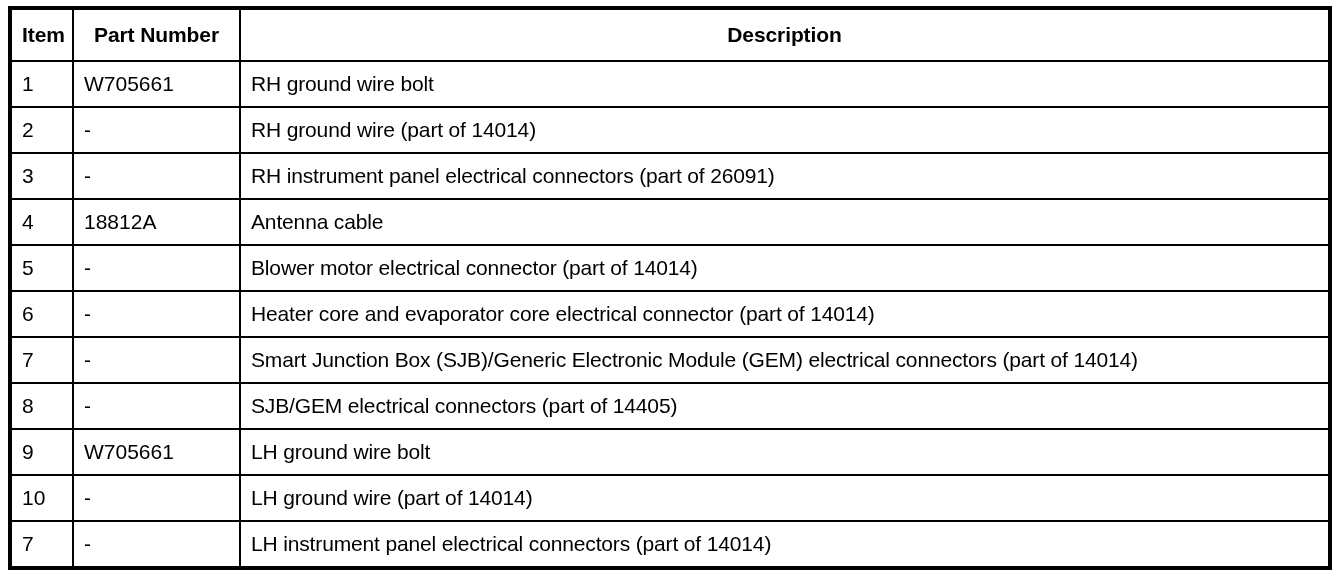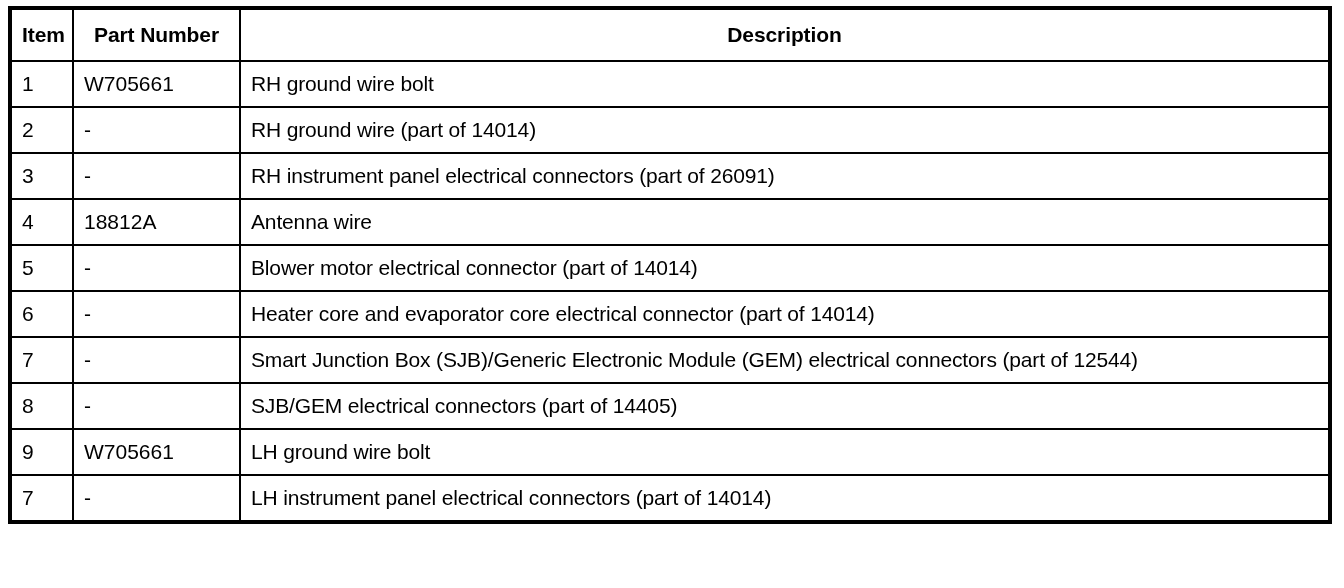--- a/index.html
+++ b/index.html
@@ -99,48 +99,53 @@
         <td class="cell-desc">RH ground wire (part of 14014)</td>
       </tr>
       <tr>
         <td class="cell-item">3</td>
         <td class="cell-part">-</td>
         <td class="cell-desc">RH instrument panel electrical connectors (part of 26091)</td>
       </tr>
       <tr>
         <td class="cell-item">4</td>
         <td class="cell-part">18812A</td>
-        <td class="cell-desc">Antenna wire</td>
+        <td class="cell-desc">Antenna cable</td>
       </tr>
       <tr>
         <td class="cell-item">5</td>
         <td class="cell-part">-</td>
         <td class="cell-desc">Blower motor electrical connector (part of 14014)</td>
       </tr>
       <tr>
         <td class="cell-item">6</td>
         <td class="cell-part">-</td>
         <td class="cell-desc">Heater core and evaporator core electrical connector (part of 14014)</td>
       </tr>
       <tr>
         <td class="cell-item">7</td>
         <td class="cell-part">-</td>
-        <td class="cell-desc">Smart Junction Box (SJB)/Generic Electronic Module (GEM) electrical connectors (part of 12544)</td>
+        <td class="cell-desc">Smart Junction Box (SJB)/Generic Electronic Module (GEM) electrical connectors (part of 14014)</td>
       </tr>
       <tr>
         <td class="cell-item">8</td>
         <td class="cell-part">-</td>
         <td class="cell-desc">SJB/GEM electrical connectors (part of 14405)</td>
       </tr>
       <tr>
         <td class="cell-item">9</td>
         <td class="cell-part">W705661</td>
         <td class="cell-desc">LH ground wire bolt</td>
       </tr>
       <tr>
+        <td class="cell-item">10</td>
+        <td class="cell-part">-</td>
+        <td class="cell-desc">LH ground wire (part of 14014)</td>
+      </tr>
+      <tr>
         <td class="cell-item">7</td>
         <td class="cell-part">-</td>
         <td class="cell-desc">LH instrument panel electrical connectors (part of 14014)</td>
       </tr>
     </tbody>
   </table>
 
 </div>
 
 </body></html>

